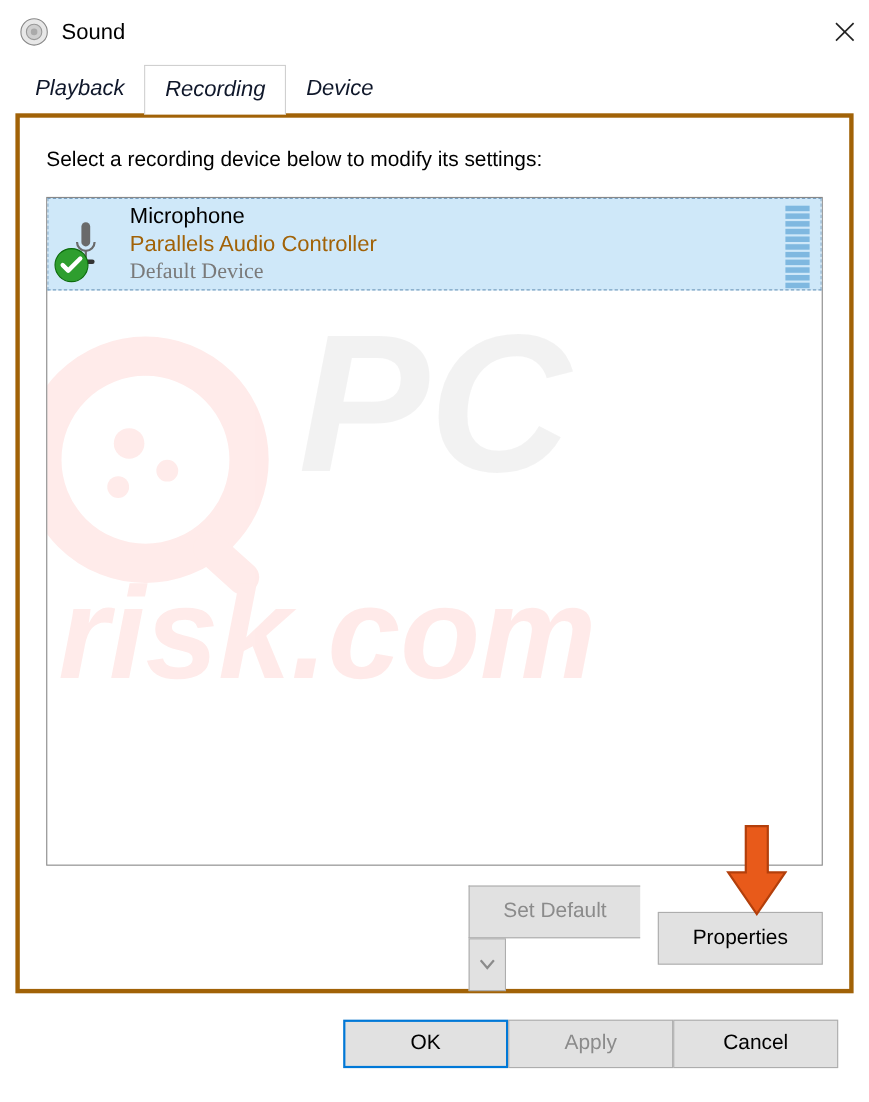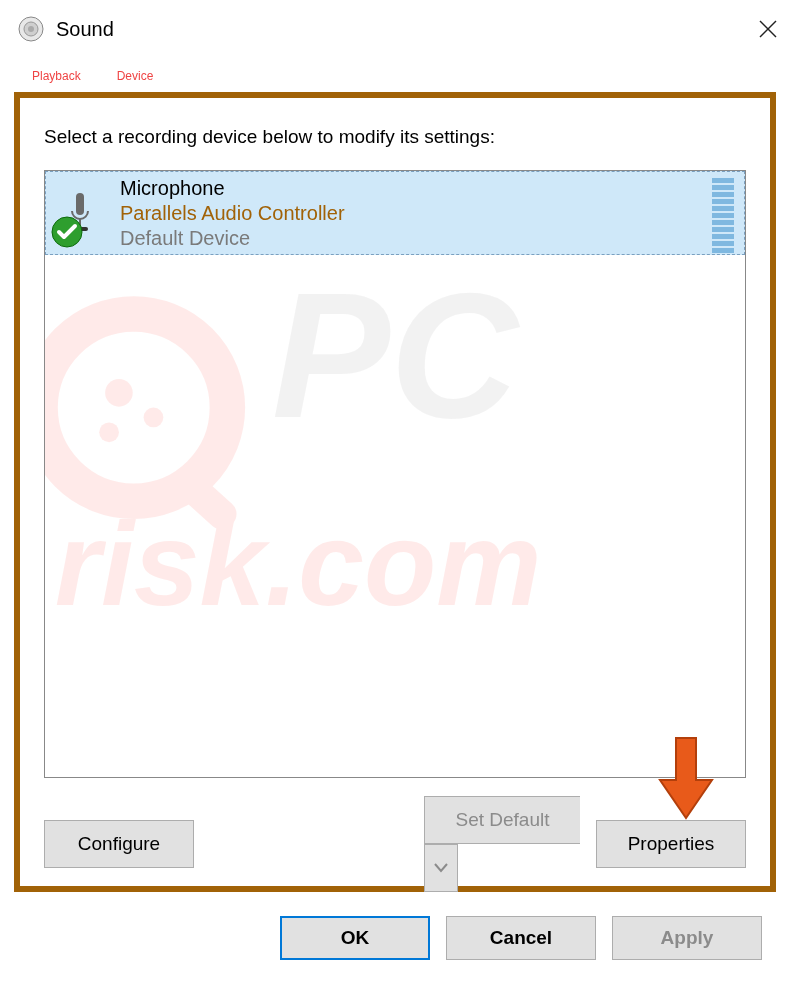--- a/index.html
+++ b/index.html
@@ -35,35 +35,36 @@
 .close-btn svg { width: 18px; height: 18px; }
 
 .tabs {
   display: flex;
   padding-left: 14px;
   gap: 0;
   position: relative;
 }
 .tab {
   padding: 10px 18px 10px 18px;
-  font-size: 12px;
+  font-size: 20px;
   cursor: pointer;
   background: #fff;
   position: relative;
   bottom: -1px;
-  color: #ef4444;
+  color: #0f172a;
+  font-style: italic;
 }
 .tab.active {
   border: 1px solid #d0d0d0;
   border-bottom: 1px solid #fff;
   z-index: 2;
 }
 
 .panel {
-  border: 6px solid #a16207;
+  border: 4px solid #a16207;
   margin: 0 14px 0 14px;
   padding: 28px 24px 12px 24px;
   position: relative;
   height: 800px;
 }
 .panel-label {
   font-size: 19px;
   color: #000;
   margin-bottom: 22px;
 }
@@ -100,21 +101,21 @@
 .check-badge {
   position: absolute;
   left: -2px; bottom: -14px;
 }
 .device-text {
   flex: 1;
   padding-left: 12px;
 }
 .device-name { font-size: 20px; color: #000; }
 .device-driver { font-size: 20px; color: #a16207; margin-top: 2px;}
-.device-status { font-size: 20px; color: #7a7a7a; margin-top: 2px;}
+.device-status { font-size: 20px; color: #7a7a7a; margin-top: 2px; font-family: Liberation Serif, serif;}
 .level-meter {
   width: 22px;
   height: 80px;
   display: flex;
   flex-direction: column;
   gap: 2px;
   justify-content: flex-end;
 }
 .level-meter div {
   height: 5px;
@@ -146,24 +147,22 @@
 .btn-setdefault { width: 156px; border-right: none;}
 .btn-dropdown { width: 34px; padding: 0; }
 .btn-dropdown svg { width: 14px; height: 10px; }
 .setdefault-group { display: flex; flex-direction: column; }
 .setdefault-group .btn { }
 .btn-properties { width: 150px; }
 .panel-buttons .spacer { flex: 1; }
 
 .dialog-buttons {
   display: flex;
-  gap: 16px;
   justify-content: flex-end;
   padding: 24px 28px 0 12px;
-  font-weight: bold;
 }
 .dlg-btn {
   width: 150px;
   height: 44px;
   font-size: 19px;
   display: flex;
   align-items: center;
   justify-content: center;
   cursor: pointer;
   border: 1px solid #adadad;
@@ -200,20 +199,21 @@
   <div class="close-btn">
     <svg viewBox="0 0 18 18">
       <line x1="1" y1="1" x2="17" y2="17" stroke="#222" stroke-width="1.5"></line>
       <line x1="17" y1="1" x2="1" y2="17" stroke="#222" stroke-width="1.5"></line>
     </svg>
   </div>
 </div>
 
 <div class="tabs">
   <div class="tab">Playback</div>
+  <div class="tab active">Recording</div>
   <div class="tab">Device</div>
 </div>
 
 <div class="panel">
   <div class="panel-label">Select a recording device below to modify its settings:</div>
 
   <div class="device-list">
 
     <svg class="watermark" viewBox="0 0 710 600">
       <g transform="translate(-30,80)">
@@ -255,35 +255,34 @@
           <div></div>
           <div></div>
           <div></div>
           <div></div>
         <div></div>
       </div>
     </div>
   </div>
 
   <div class="panel-buttons">
-    <div class="btn btn-configure">Configure</div>
     <div class="spacer"></div>
     <div class="setdefault-group">
       <div class="btn btn-setdefault disabled">Set Default</div>
       <div class="btn btn-dropdown disabled">
         <svg viewBox="0 0 14 10">
           <path d="M1 1 L7 8 L13 1" fill="none" stroke="#8b8b8b" stroke-width="2"></path>
         </svg>
       </div>
     </div>
     <div class="btn btn-properties">Properties</div>
   </div>
 
   <svg class="arrow-annotation" width="56" height="88" viewBox="0 0 56 88">
     <path d="M18 4 L38 4 L38 46 L54 46 L28 84 L2 46 L18 46 Z" fill="#e85a1a" stroke="#b33f0b" stroke-width="2"></path>
   </svg>
 </div>
 
 <div class="dialog-buttons">
   <div class="dlg-btn primary">OK</div>
+  <div class="dlg-btn disabled">Apply</div>
   <div class="dlg-btn">Cancel</div>
-  <div class="dlg-btn disabled">Apply</div>
 </div>
 
 </body></html>

